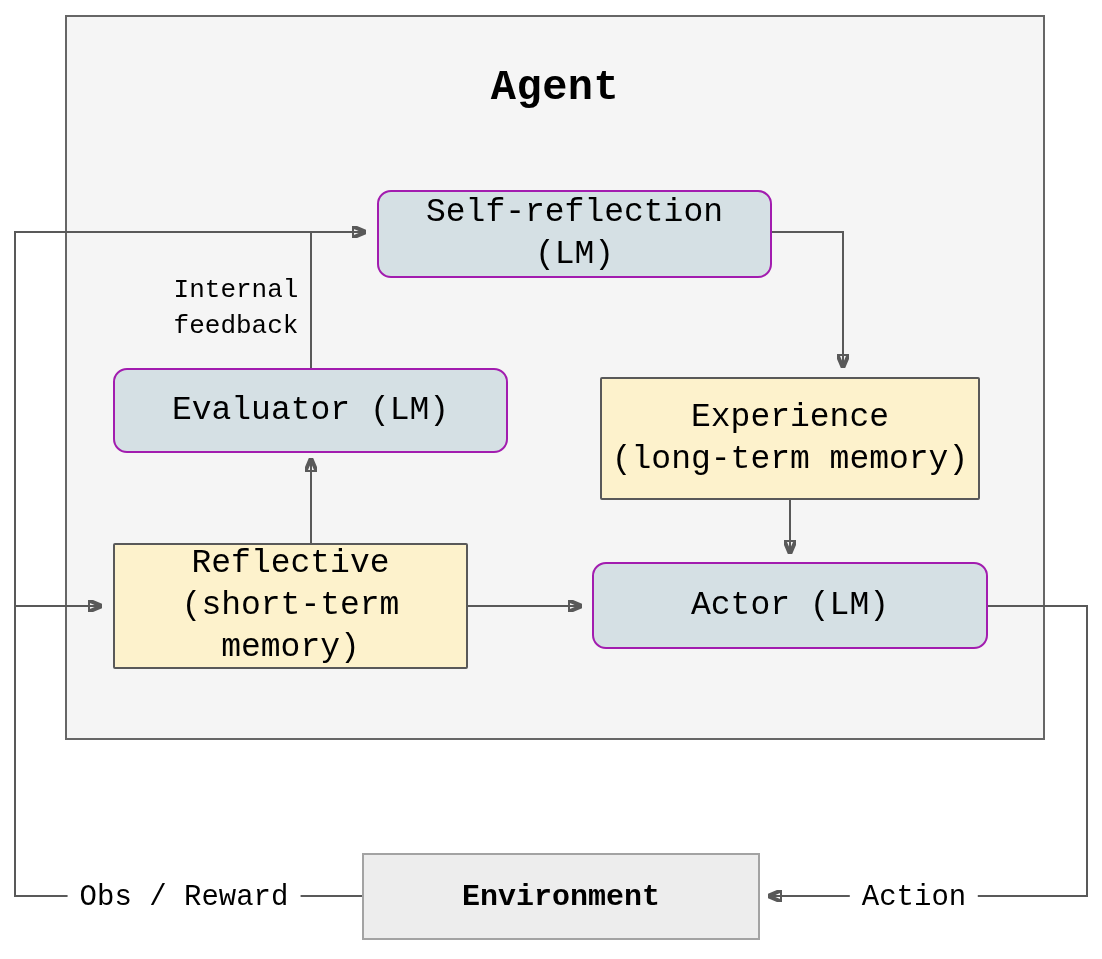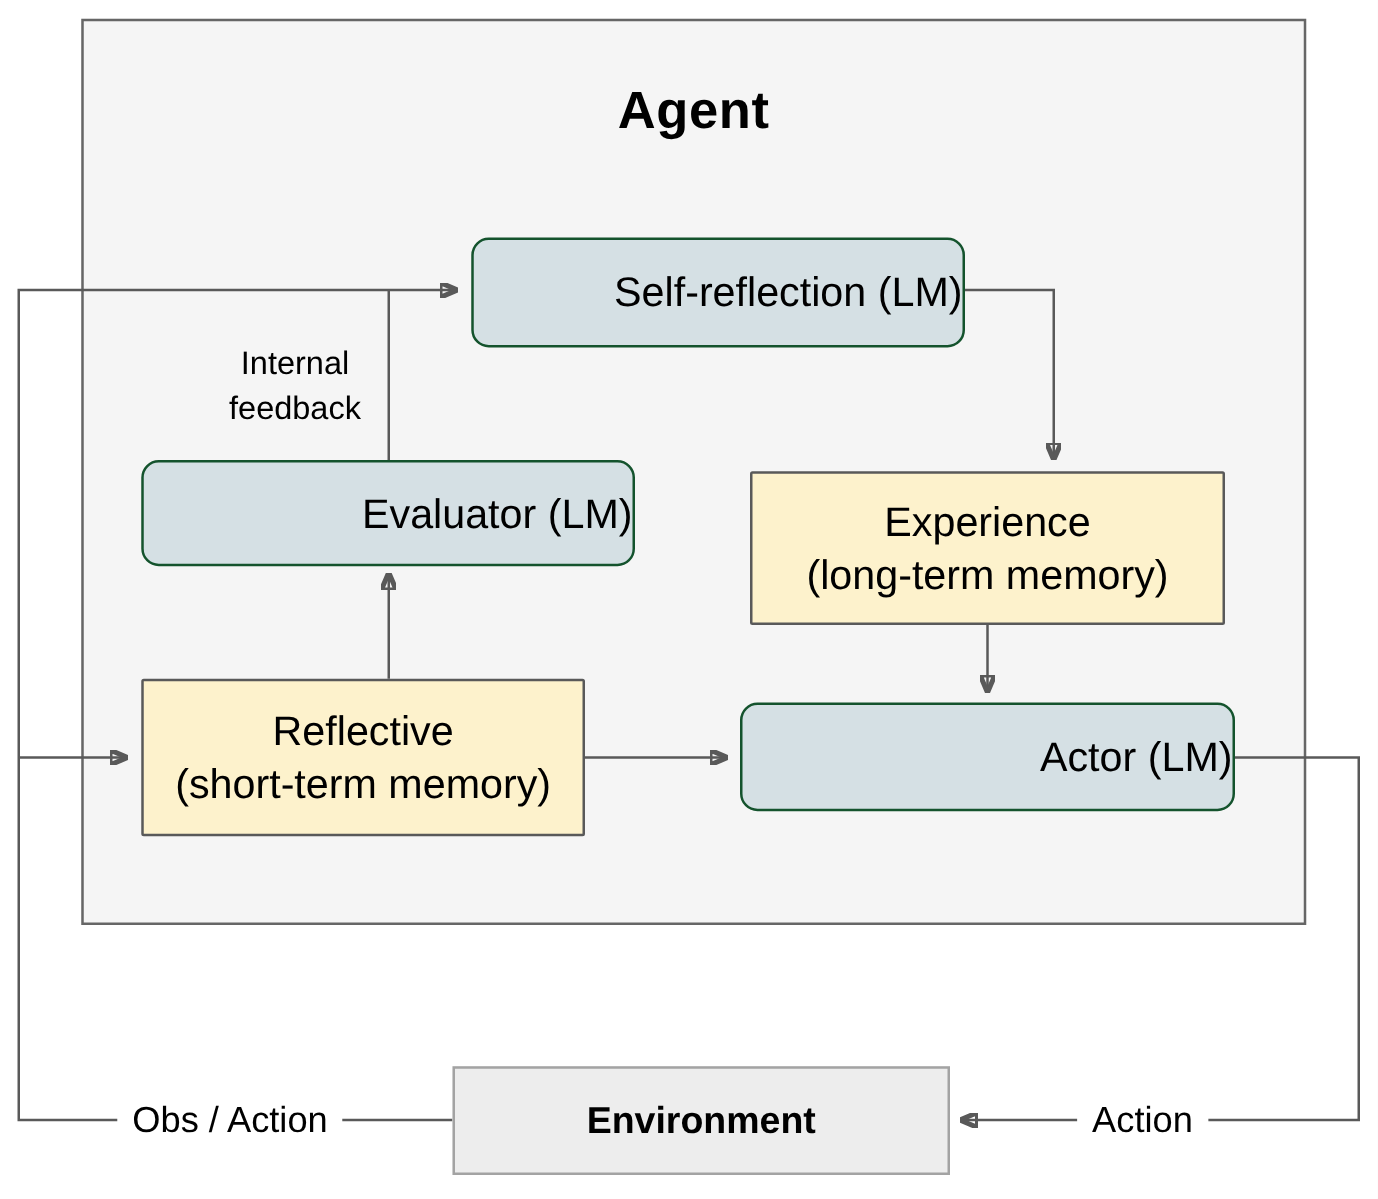--- a/index.html
+++ b/index.html
@@ -1,36 +1,36 @@
 <!DOCTYPE html>
 <html><head>
 <meta charset="utf-8">
 <style>
   html,body{margin:0;padding:0;background:#ffffff;}
   #canvas{
     position:relative;width:1102px;height:959px;background:#ffffff;
-    font-family:Liberation Sans, sans-serif;color:#000;overflow:hidden;
+    font-family:Liberation Mono, monospace;color:#000;overflow:hidden;
   }
   
   .agent-box{
     position:absolute;left:65px;top:15px;width:980px;height:725px;
     background:#f5f5f5;border:2px solid #666666;box-sizing:border-box;
   }
   .agent-title{
     position:absolute;left:65px;top:64px;width:980px;
     text-align:center;font-size:42px;font-weight:bold;letter-spacing:.5px;
   }
   
   .node{
     position:absolute;display:flex;flex-direction:column;justify-content:center;
     align-items:center;text-align:center;box-sizing:border-box;
     font-size:33px;line-height:42px;z-index:2;
   }
   .lm{
-    background:#d5e0e4;border:2px solid #14532d;border-radius:14px;align-items:flex-end;
+    background:#d5e0e4;border:2px solid #a21caf;border-radius:14px;
   }
   .mem{
     background:#fdf2cc;border:2px solid #595959;border-radius:2px;
   }
   .node-self-reflection{left:377px;top:190px;width:395px;height:88px;}
   .node-evaluator{left:113px;top:368px;width:395px;height:85px;}
   .node-actor{left:592px;top:562px;width:396px;height:87px;}
   .node-experience{left:600px;top:377px;width:380px;height:123px;}
   .node-trajectory{left:113px;top:543px;width:355px;height:126px;}
   .node-environment{
@@ -107,17 +107,17 @@
     <span>Environment</span>
   </div>
 
 
   <div class="edge-label lbl-internal">
     <div>Internal</div>
     <div>feedback</div>
   </div>
 
 
-  <div class="io-label lbl-obs">Obs / Action</div>
+  <div class="io-label lbl-obs">Obs / Reward</div>
 
   <div class="io-label lbl-action">Action</div>
 
 </div>
 
 </body></html>

